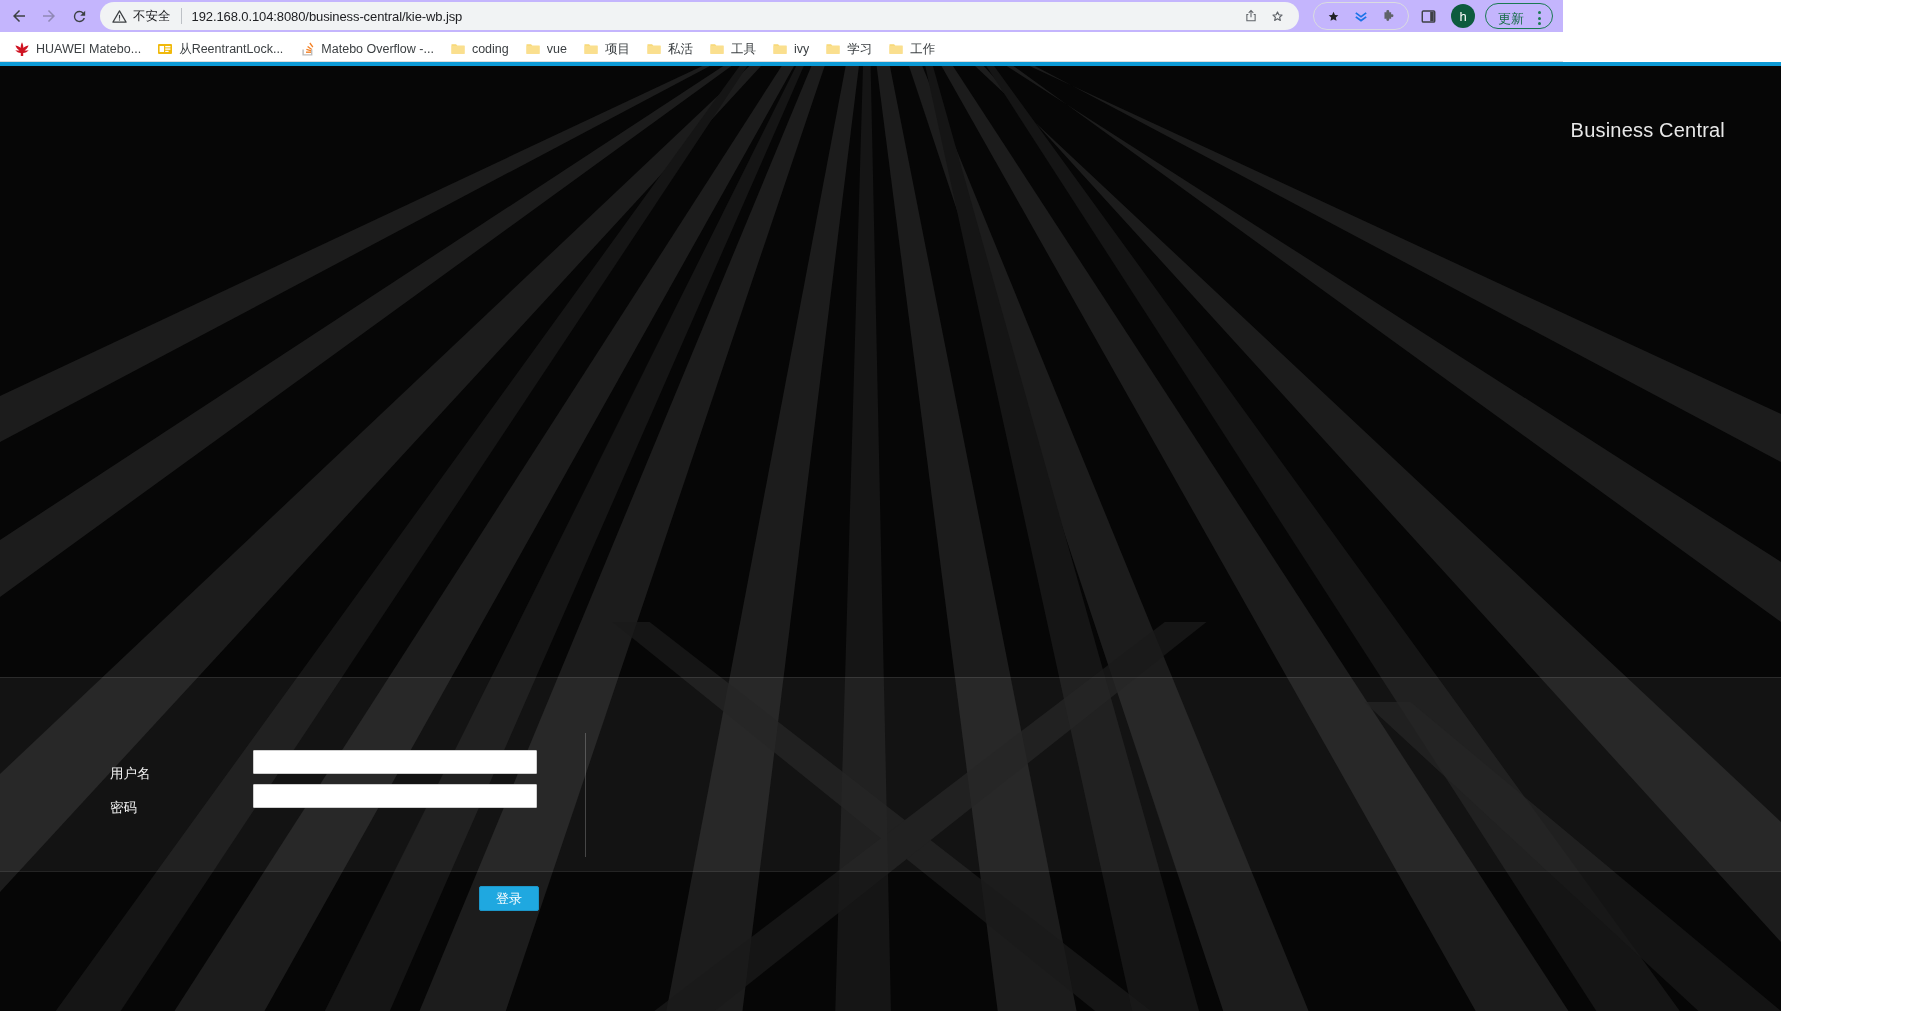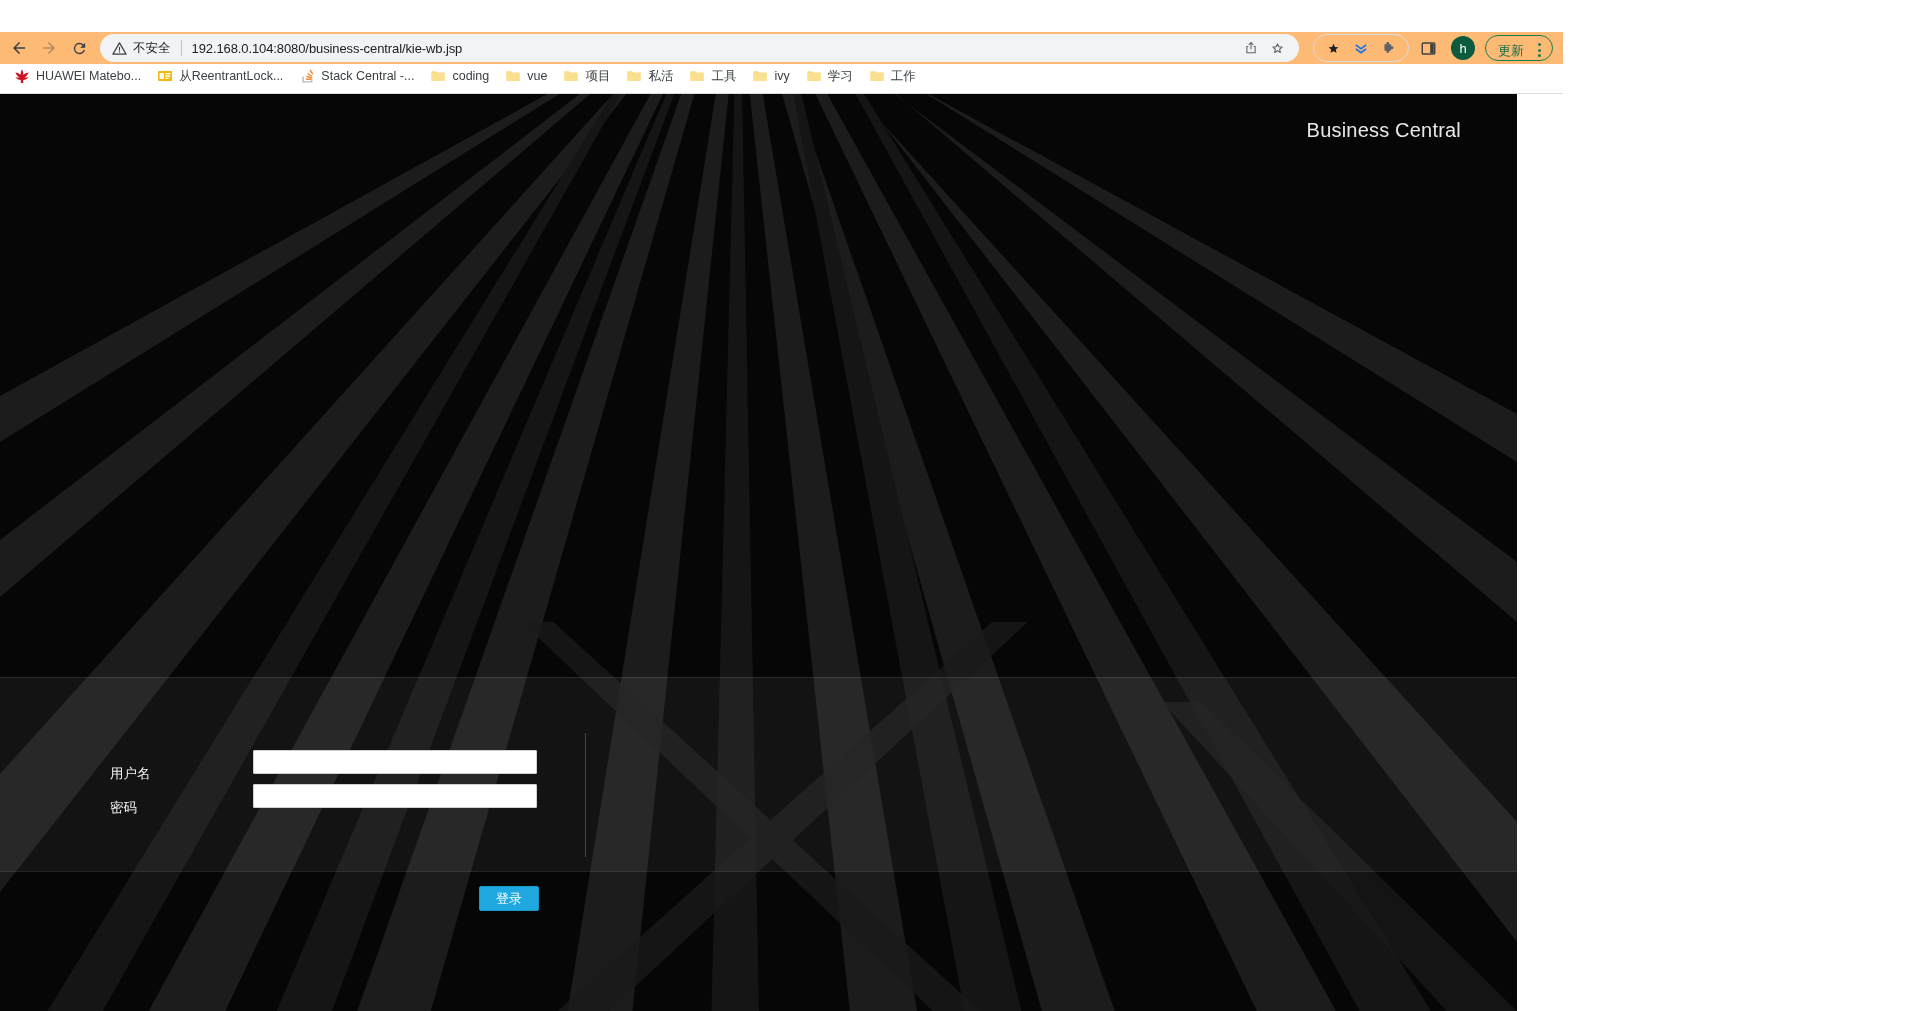--- a/index.html
+++ b/index.html
@@ -8,24 +8,23 @@
     width: 1919px; height: 1011px;
     overflow: hidden;
     font-family: "Liberation Sans", "DejaVu Sans", sans-serif;
     background: #ffffff;
   }
 
   
   .browser-chrome {
     position: absolute; top: 0; left: 0;
     width: 1563px; height: 62px;
-    background: #fdba74;
+    background: #c4b5fd;
     border-bottom: 1px solid #dcdcdc;
     z-index: 50;
-    margin-top: 32px;
   }
 
   .toolbar {
     position: relative;
     height: 32px;
     display: flex;
     align-items: center;
     padding: 0 10px 0 4px;
   }
 
@@ -149,21 +148,21 @@
   }
   .kebab i {
     width: 3px; height: 3px; border-radius: 50%;
     background: #1a7a52; display: block;
   }
 
   
   .bookmarks {
     height: 29px;
     display: flex;
-    align-items: flex-start;
+    align-items: flex-end;
     padding: 0 6px;
     gap: 0px;
     background: #ffffff;
   }
   .bm {
     display: flex; align-items: center;
     gap: 6px;
     height: 24px;
     padding: 0 8px;
     border-radius: 4px;
@@ -176,21 +175,21 @@
     white-space: nowrap;
     overflow: hidden;
     text-overflow: ellipsis;
   }
   .bm-ico { width: 16px; height: 16px; flex: 0 0 auto; display:block; }
 
   
   .page {
     position: absolute;
     top: 62px; left: 0;
-    width: 1517px; height: 949px;
+    width: 1781px; height: 949px;
     background: #be185d;
     overflow: hidden;
   }
   .top-rule {
     position: absolute; top: 0; left: 0;
     width: 100%; height: 4px;
     background: #0c9ad6;
     z-index: 6;
   }
   .bg-rays {
@@ -392,21 +391,21 @@
         <span class="bm-label">从ReentrantLock...</span>
       </div>
       <div class="bm">
         <svg class="bm-ico" viewBox="0 0 16 16">
           <path d="M11.4 1.6l-1.1.8 3 4.1 1.1-.8z" fill="#f48024"></path>
           <path d="M9 4.9l-.8 1.1 4.2 3.1.8-1.1z" fill="#f48024"></path>
           <path d="M7.6 7.7l-.4 1.3 5 1.6.4-1.3z" fill="#f48024"></path>
           <path d="M7 10.5v1.4h5.2v-1.4z" fill="#f48024"></path>
           <path d="M3.4 8.6v6h10v-6h-1.4v4.6H4.8V8.6z" fill="#bcbbbb"></path>
         </svg>
-        <span class="bm-label">Stack Central -...</span>
+        <span class="bm-label">Matebo Overflow -...</span>
       </div>
       <div class="bm">
         <svg class="bm-ico" viewBox="0 0 16 16">
           <path d="M1.5 3.2h4.6l1.2 1.5h7.2v8.1H1.5z" fill="#f7d774"></path>
           <path d="M1.5 4.7h13v8.1h-13z" fill="#fadf8e"></path>
         </svg>
         <span class="bm-label">coding</span>
       </div>
       <div class="bm">
         <svg class="bm-ico" viewBox="0 0 16 16">

